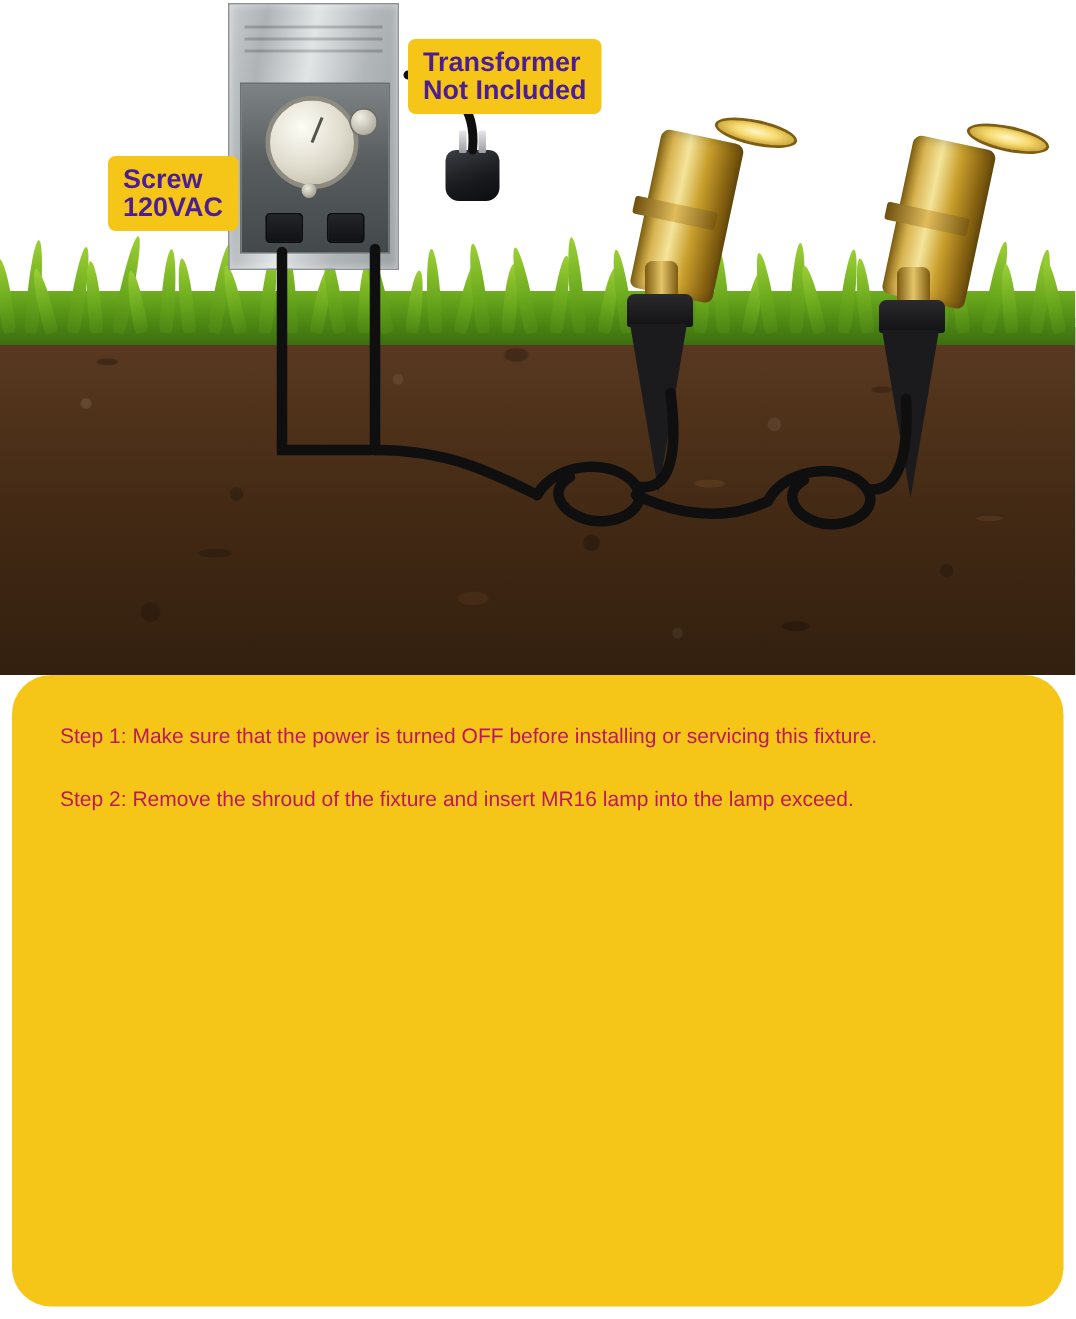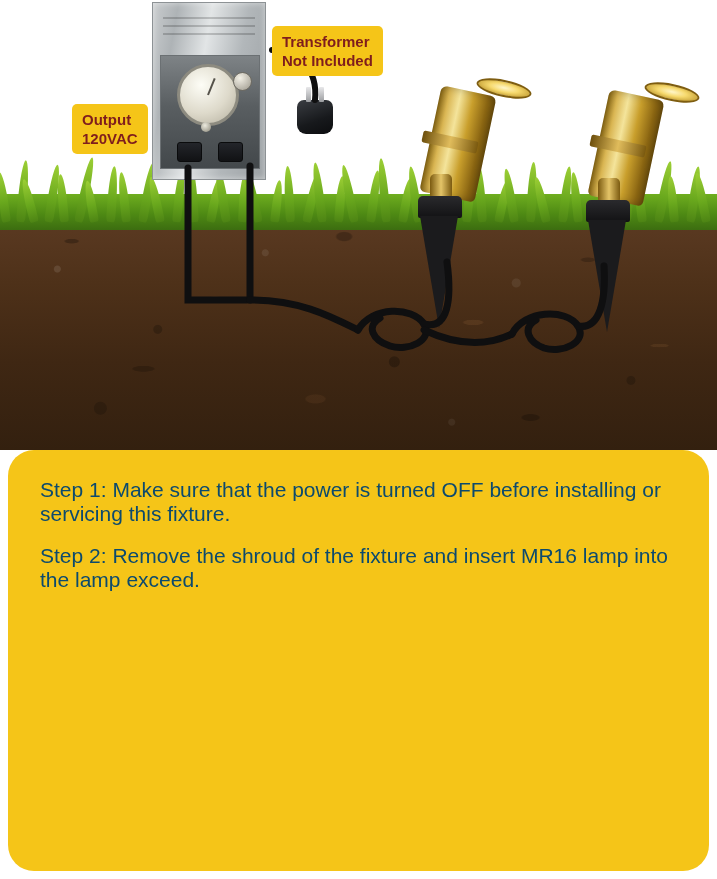--- a/index.html
+++ b/index.html
@@ -233,23 +233,23 @@
     position: absolute;
     left: 0; top: 0;
     width: 717px; height: 450px;
     pointer-events: none;
   }
 
   
   .callout {
     position: absolute;
     background: #f5c518;
-    color: #7f1d1d;
+    color: #4c1d95;
     font-weight: bold;
-    font-size: 15px;
+    font-size: 18px;
     line-height: 19px;
     padding: 6px 10px;
     border-radius: 5px;
     text-align: left;
     white-space: pre-line;
   }
   #callout-transformer { left: 272px; top: 26px; }
   #callout-input { left: 72px; top: 104px; }
   #callout-output { left: 218px; top: 268px; }
 
@@ -266,23 +266,23 @@
   #instructions h1 {
     margin: 0 0 22px 0;
     text-align: center;
     font-size: 27px;
     font-weight: bold;
     letter-spacing: .6px;
     color: #1d1d1b;
   }
   #instructions p {
     margin: 0 0 18px 0;
-    font-size: 21px;
+    font-size: 14px;
     line-height: 24px;
-    color: #0c4a6e;
+    color: #be185d;
   }
 </style>
 </head>
 <body>
 
 <div id="scene">
 
   <div class="sky"></div>
   <div class="soil"></div>
   <div class="shadow-band"></div>
@@ -383,20 +383,20 @@
     <path d="M358,330 C372,306 412,306 424,324 C434,340 408,352 390,346 C372,340 366,326 380,318" stroke="#0f0f10" stroke-width="7" fill="none" stroke-linecap="round"></path>
     <path d="M424,324 C448,330 452,300 447,262" stroke="#0f0f10" stroke-width="7" fill="none" stroke-linecap="round"></path>
 
     <path d="M424,330 C462,348 492,344 512,334" stroke="#0f0f10" stroke-width="7" fill="none" stroke-linecap="round"></path>
     <path d="M512,334 C524,310 566,308 578,326 C588,342 562,354 544,348 C528,342 522,328 536,320" stroke="#0f0f10" stroke-width="7" fill="none" stroke-linecap="round"></path>
     <path d="M578,326 C600,330 606,300 604,266" stroke="#0f0f10" stroke-width="7" fill="none" stroke-linecap="round"></path>
   </svg>
 
   <div class="callout" id="callout-transformer">Transformer
 Not Included</div>
-  <div class="callout" id="callout-input">Output
+  <div class="callout" id="callout-input">Screw
 120VAC</div>
 </div>
 
 <div id="instructions">
   <p>Step 1: Make sure that the power is turned OFF before installing or servicing this fixture.</p>
   <p>Step 2: Remove the shroud of the fixture and insert MR16 lamp into the lamp exceed.</p>
 </div>
 
 </body></html>

